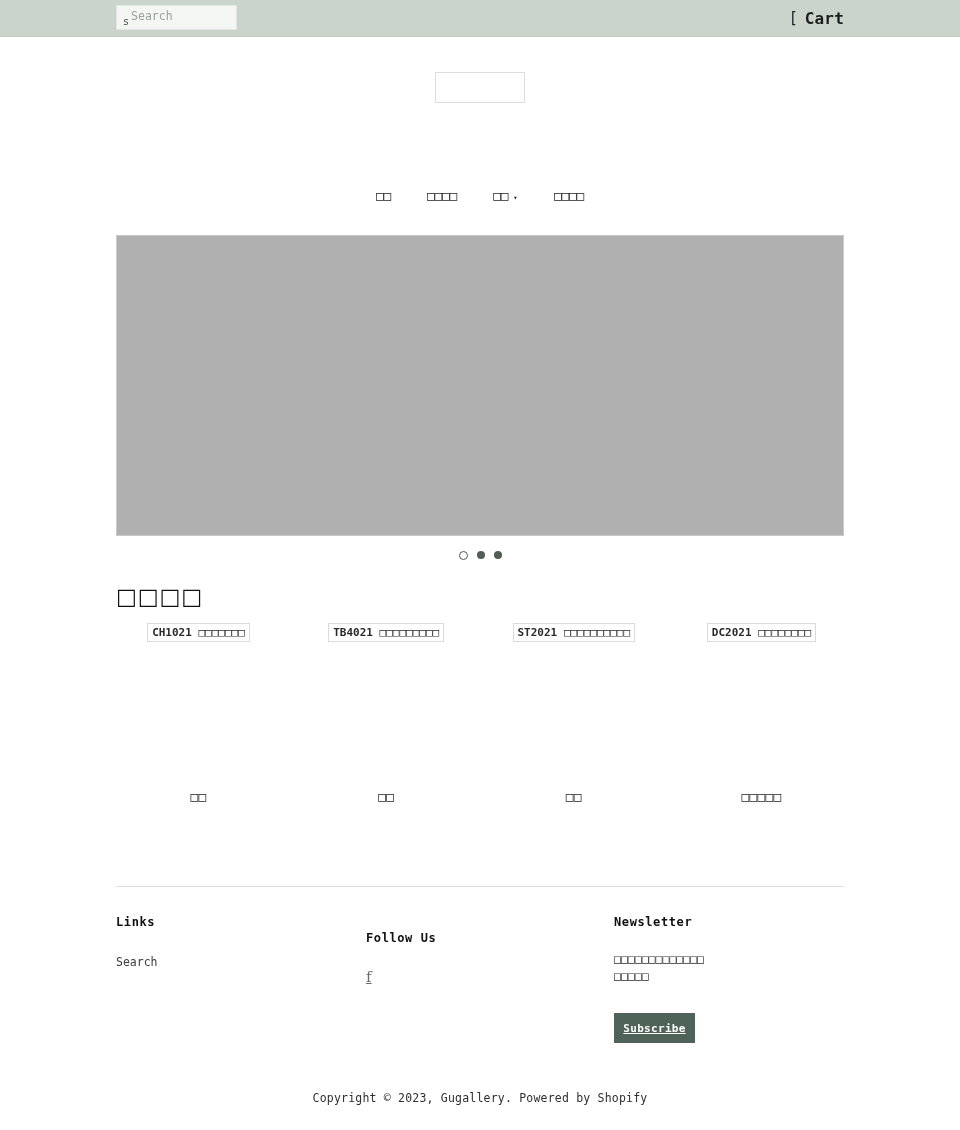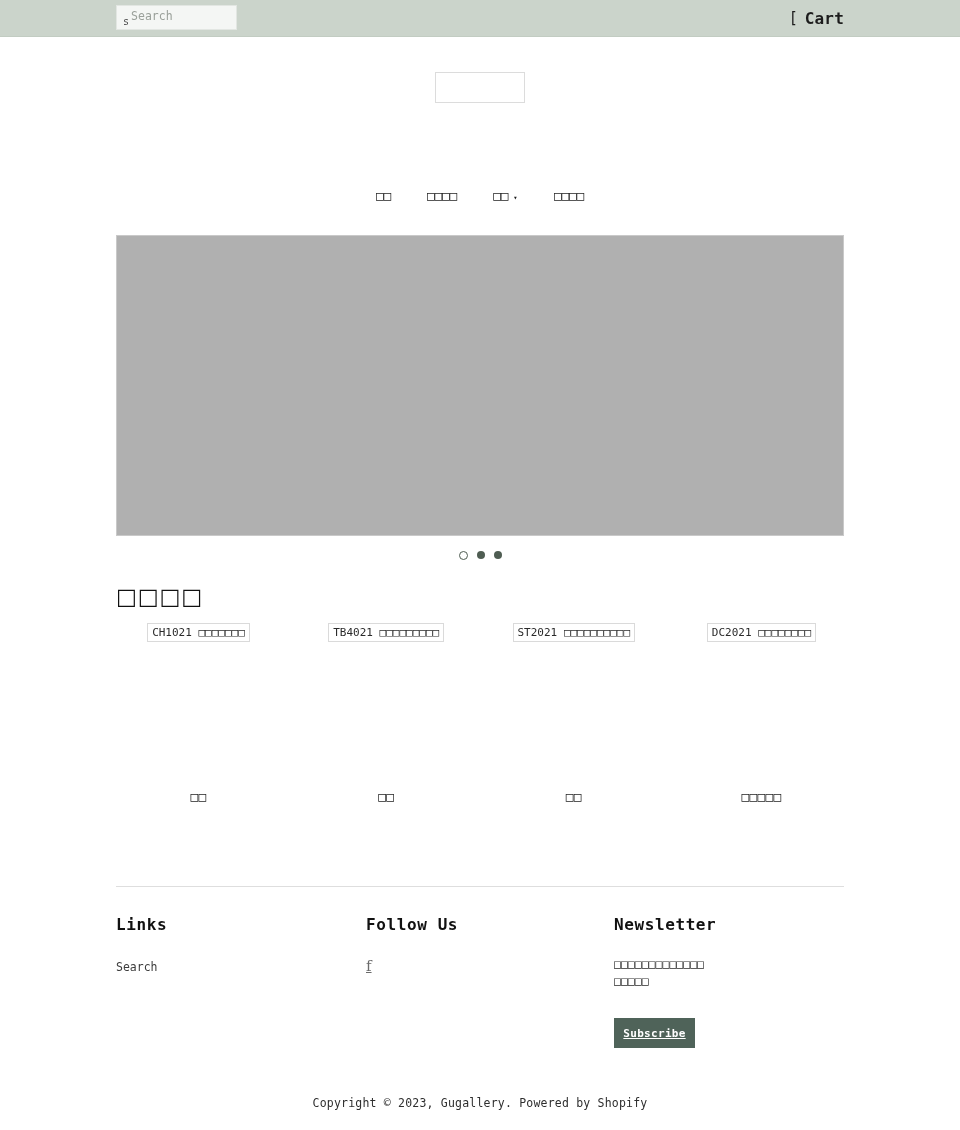--- a/index.html
+++ b/index.html
@@ -160,20 +160,21 @@
     font-family: "DejaVu Sans", "Liberation Sans", sans-serif;
   }
   .product-grid {
     display: flex;
     justify-content: space-between;
     align-items: flex-start;
   }
   .product {
     width: 165px;
     text-align: center;
+    font-weight: bold;
   }
   .product-broken {
     display: inline-block;
     border: 1px solid #dadada;
     background: #ffffff;
     padding: 1px 4px;
     font-size: 11px;
     color: #2a2a2a;
     white-space: nowrap;
     text-align: left;
@@ -191,24 +192,24 @@
 
   
   .footer {
     width: 728px;
     margin: 82px auto 0;
     border-top: 1px solid #dedede;
     padding-top: 28px;
     display: flex;
   }
   .fcol-links { width: 250px; }
-  .fcol-follow { width: 248px; }
+  .fcol-follow { width: 248px; margin-top: 16px; }
   .fcol-news { width: 230px; }
   .fcol-h {
-    font-size: 16px;
+    font-size: 12px;
     font-weight: bold;
     letter-spacing: .6px;
     margin-bottom: 22px;
     color: #111;
   }
   .flink {
     font-size: 11.5px;
     color: #3c3c3c;
     text-decoration: none;
     display: inline-block;

